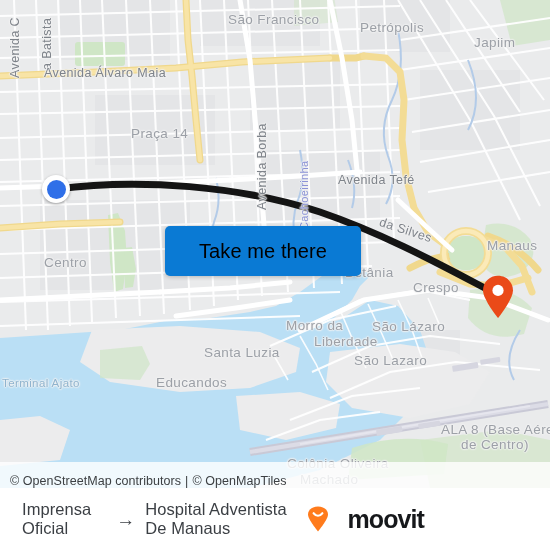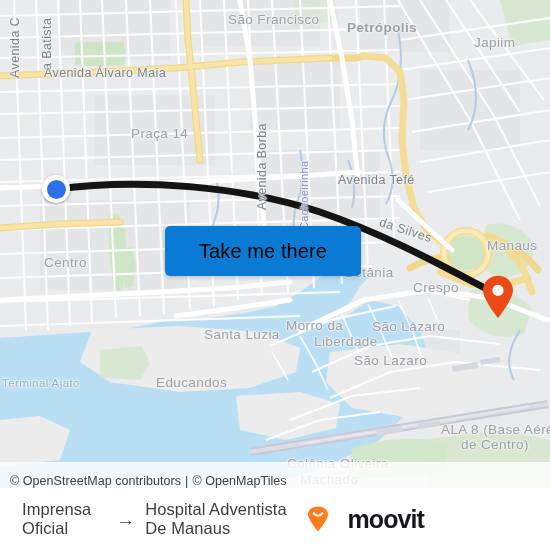--- a/index.html
+++ b/index.html
@@ -345,37 +345,37 @@
         </g>
 
         <path d="M56,189 C140,178 240,186 320,212 C390,236 450,270 500,296" fill="none" stroke="#141414" stroke-width="7" stroke-linecap="round" stroke-linejoin="round"></path>
       </g>
     </svg>
 
     <div id="map-labels">
         <div class="map-label street rot90" style="left: 8px; top: 78px;">Avenida C</div>
         <div class="map-label street rot90" style="left: 40px; top: 70px;">a Batista</div>
         <div class="map-label place" style="left: 228px; top: 12px;">São Francisco</div>
-        <div class="map-label place" style="left: 347px; top: 20px; font-weight: bold;">Petrópolis</div>
+        <div class="map-label place" style="left: 360px; top: 20px;">Petrópolis</div>
         <div class="map-label place" style="left: 474px; top: 35px;">Japiim</div>
         <div class="map-label street" style="left: 44px; top: 66px;">Avenida Álvaro Maia</div>
         <div class="map-label place" style="left: 131px; top: 126px;">Praça 14</div>
         <div class="map-label street rot90" style="left: 255px; top: 210px;">Avenida Borba</div>
         <div class="map-label river rot90" style="left: 298px; top: 230px;">Cachoeirinha</div>
         <div class="map-label street" style="left: 338px; top: 173px;">Avenida Tefé</div>
         <div class="map-label place" style="left: 487px; top: 238px;">Manaus</div>
         <div class="map-label street rot-di" style="left: 382px; top: 215px;">da Silves</div>
         <div class="map-label place" style="left: 345px; top: 265px;">Betânia</div>
         <div class="map-label place" style="left: 413px; top: 280px; text-align: right;">Crespo</div>
         <div class="map-label place" style="left: 44px; top: 255px;">Centro</div>
         <div class="map-label place" style="left: 286px; top: 318px;">Morro da</div>
         <div class="map-label place" style="left: 268px; top: 334px; margin-left: 46px;">Liberdade</div>
         <div class="map-label place" style="left: 372px; top: 319px;">São Lázaro</div>
         <div class="map-label place" style="left: 354px; top: 353px;">São Lazaro</div>
-        <div class="map-label place" style="left: 204px; top: 327px;">Santa Luzia</div>
+        <div class="map-label place" style="left: 204px; top: 345px;">Santa Luzia</div>
         <div class="map-label place" style="left: 156px; top: 375px;">Educandos</div>
         <div class="map-label water" style="left: 2px; top: 377px;">Terminal Ajato</div>
         <div class="map-label place" style="left: 441px; top: 422px;">ALA 8 (Base Aérea</div>
         <div class="map-label place" style="left: 461px; top: 437px;">de Centro)</div>
         <div class="map-label place" style="left: 270px; top: 456px; margin-left: 17px;">Colônia Oliveira</div>
         <div class="map-label place" style="left: 300px; top: 472px;">Machado</div>
       </div>
 
     <div id="origin-marker">
       <div class="dot"></div>

